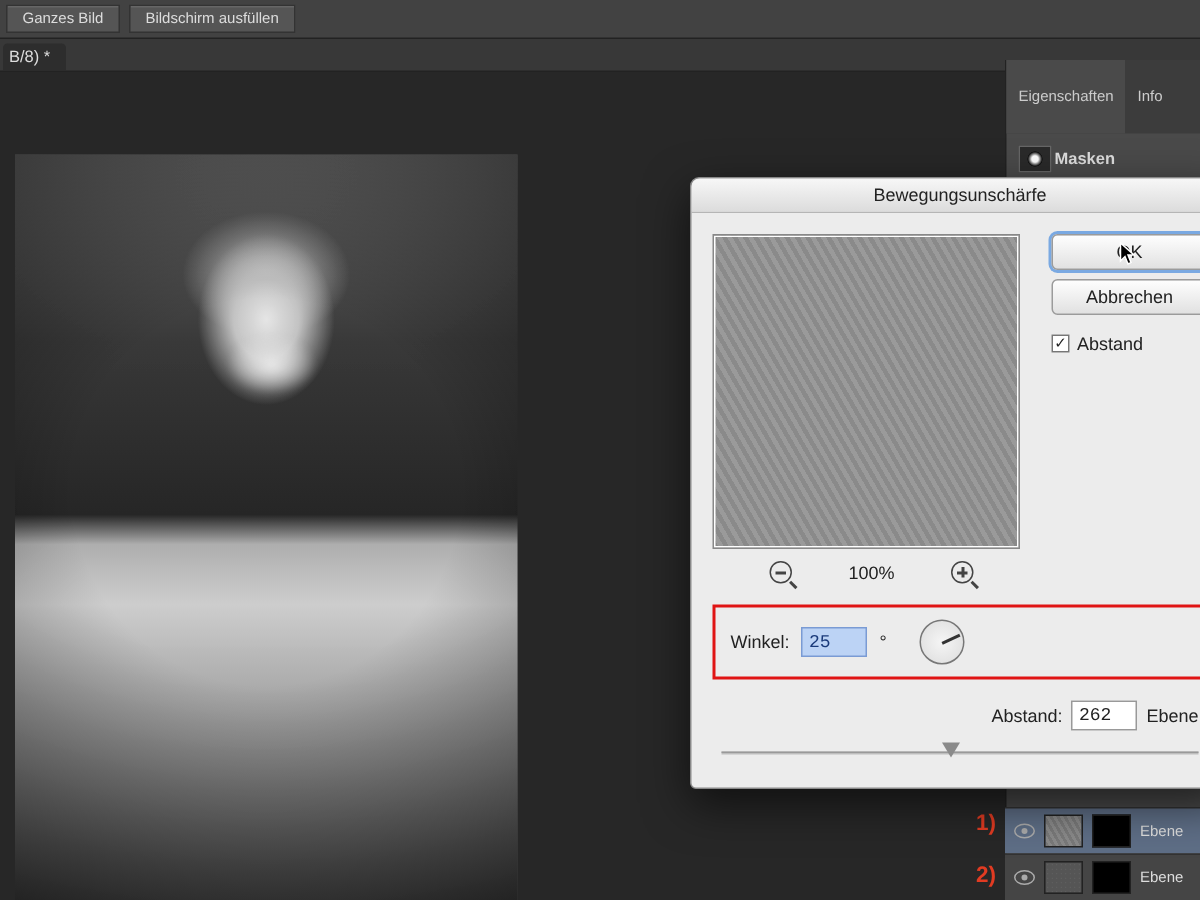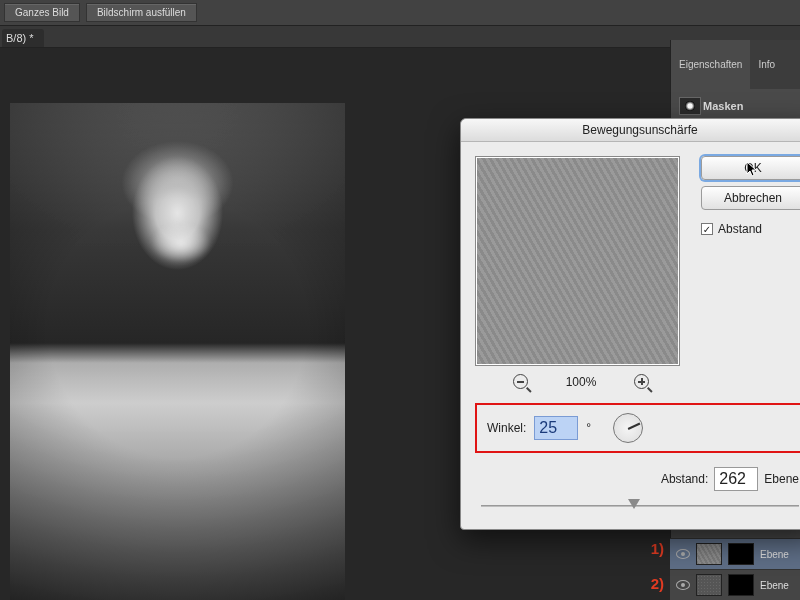--- a/index.html
+++ b/index.html
@@ -67,21 +67,21 @@
 
 .dlg-right{width:104px;display:flex;flex-direction:column;gap:6px;align-items:stretch;}
 .mac-btn{background:linear-gradient(#fefefe,#e1e1e1);border:1px solid #9b9b9b;border-radius:4px;padding:4px 0;font-size:12px;text-align:center;cursor:pointer;position:relative;}
 .mac-btn.def{box-shadow:0 0 0 2px #7aa9e2;}
 .cursor{position:absolute;left:50%;top:50%;transform:translate(-7px,-7px);}
 .chk-row{display:flex;align-items:center;gap:5px;margin-top:6px;font-size:12px;}
 .chk{width:12px;height:12px;border:1px solid #777;background:#fff;display:flex;align-items:center;justify-content:center;font-size:10px;color:#222;}
 
 .params{padding:0 14px 14px 14px;}
 .angle-box{border:2px solid #e01414;padding:8px 10px;display:flex;align-items:center;gap:8px;font-size:12px;margin-bottom:14px;}
-.num-input{border:1px solid #7a9bd4;background:#fff;color:#1a3a7a;padding:2px 4px;width:44px;font-size:16px;}
+.num-input{border:1px solid #7a9bd4;background:#fff;color:#1a3a7a;padding:2px 4px;width:44px;font-size:12px;font-family:Liberation Mono, monospace;}
 .num-input.sel{background:#bcd3f5;}
 .deg{font-size:12px;}
 .dial{width:30px;height:30px;border:1px solid #777;border-radius:50%;background:radial-gradient(circle,#f5f5f5,#dcdcdc);position:relative;margin-left:14px;}
 .dial::after{content:"";position:absolute;left:50%;top:50%;width:13px;height:1.5px;background:#333;transform-origin:left center;transform:rotate(-25deg);}
 .dist-row{display:flex;align-items:center;justify-content:flex-end;gap:6px;font-size:12px;margin-bottom:6px;padding-right:6px;}
 .dist-row .num-input{border:1px solid #999;color:#222;}
 .slider{position:relative;height:18px;margin:0 6px;}
 .slider-track{position:absolute;left:0;right:0;top:8px;height:2px;background:#bdbdbd;border-top:1px solid #999;}
 .slider-thumb{position:absolute;top:2px;width:0;height:0;border-left:6px solid transparent;border-right:6px solid transparent;border-top:10px solid #8a8a8a;transform:translateX(-6px);}
 

